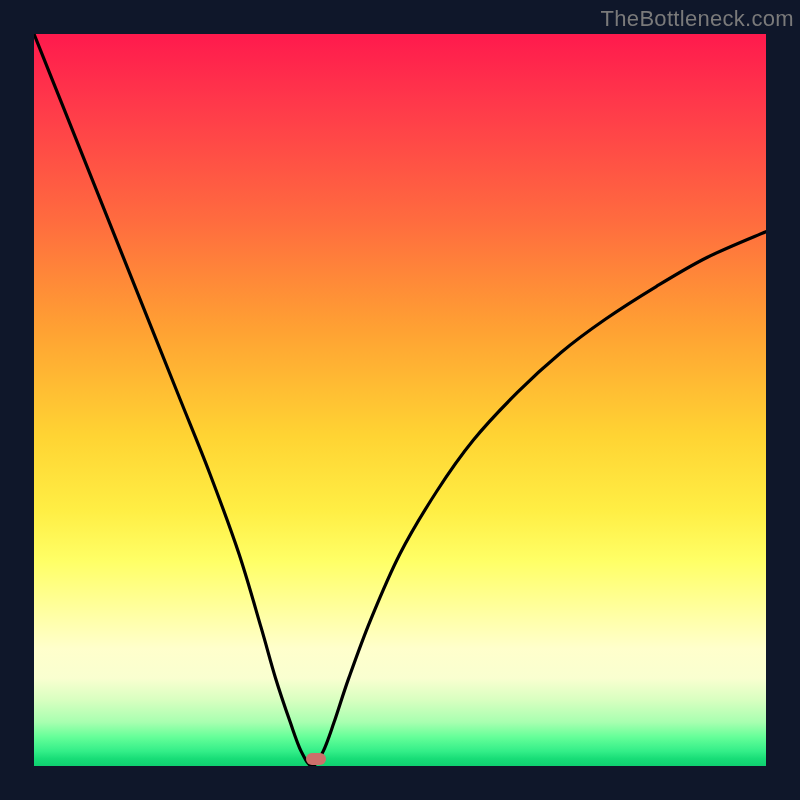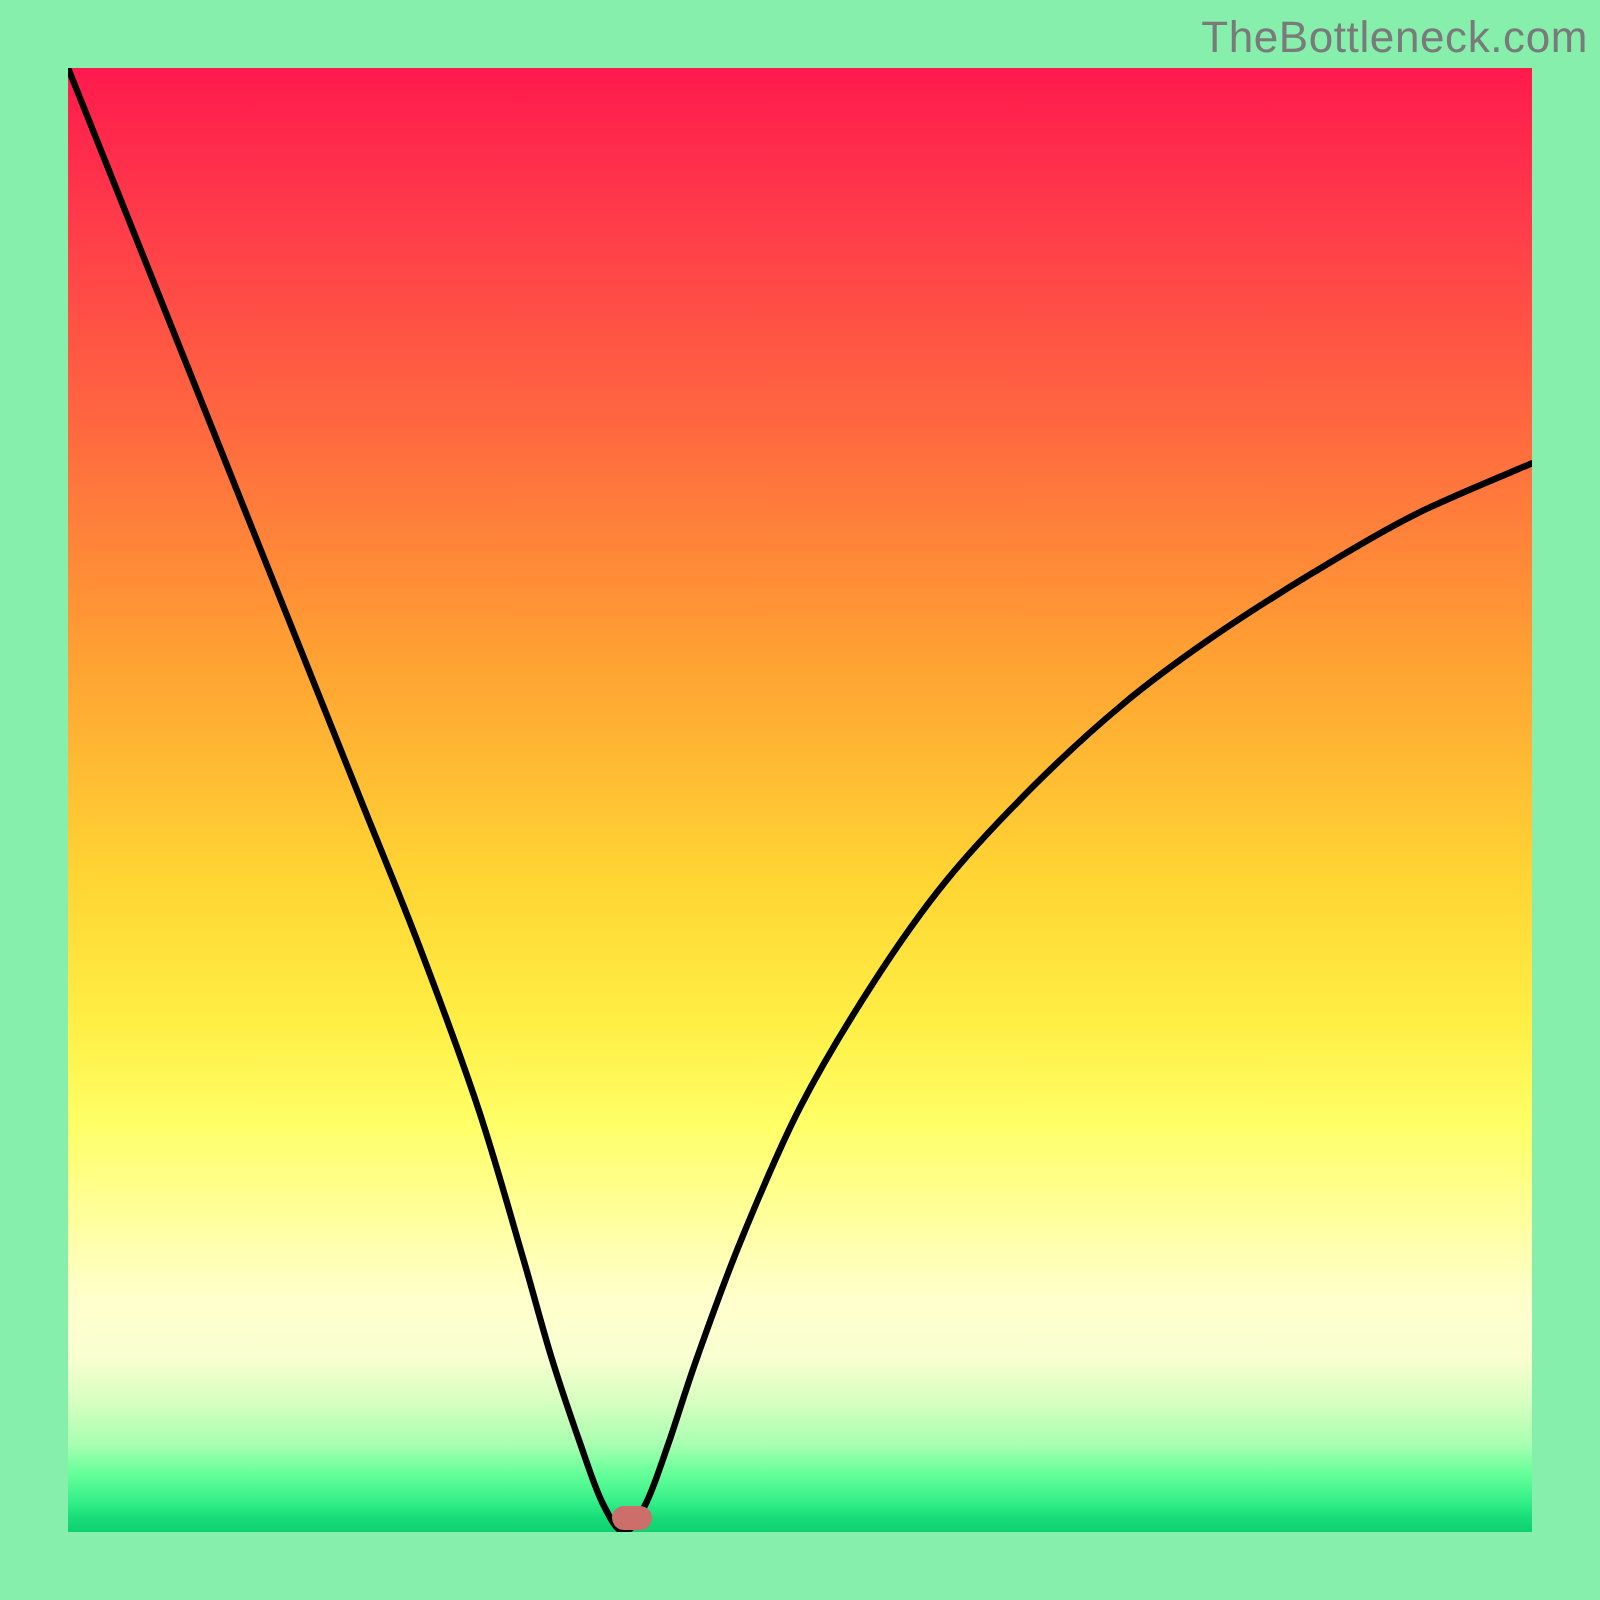--- a/index.html
+++ b/index.html
@@ -10,21 +10,21 @@
     background: #000;
     overflow: hidden;
     font-family: Arial, Helvetica, sans-serif;
   }
   .frame {
     position: absolute;
     left: 0;
     top: 0;
     width: 800px;
     height: 800px;
-    background: #86efac;
+    background: #0f172a;
   }
   .plot-area {
     position: absolute;
     left: 34px;
     top: 34px;
     width: 732px;
     height: 732px;
     background: linear-gradient(to bottom,
       #ff1a4d 0%,
       #ff3a4a 10%,

